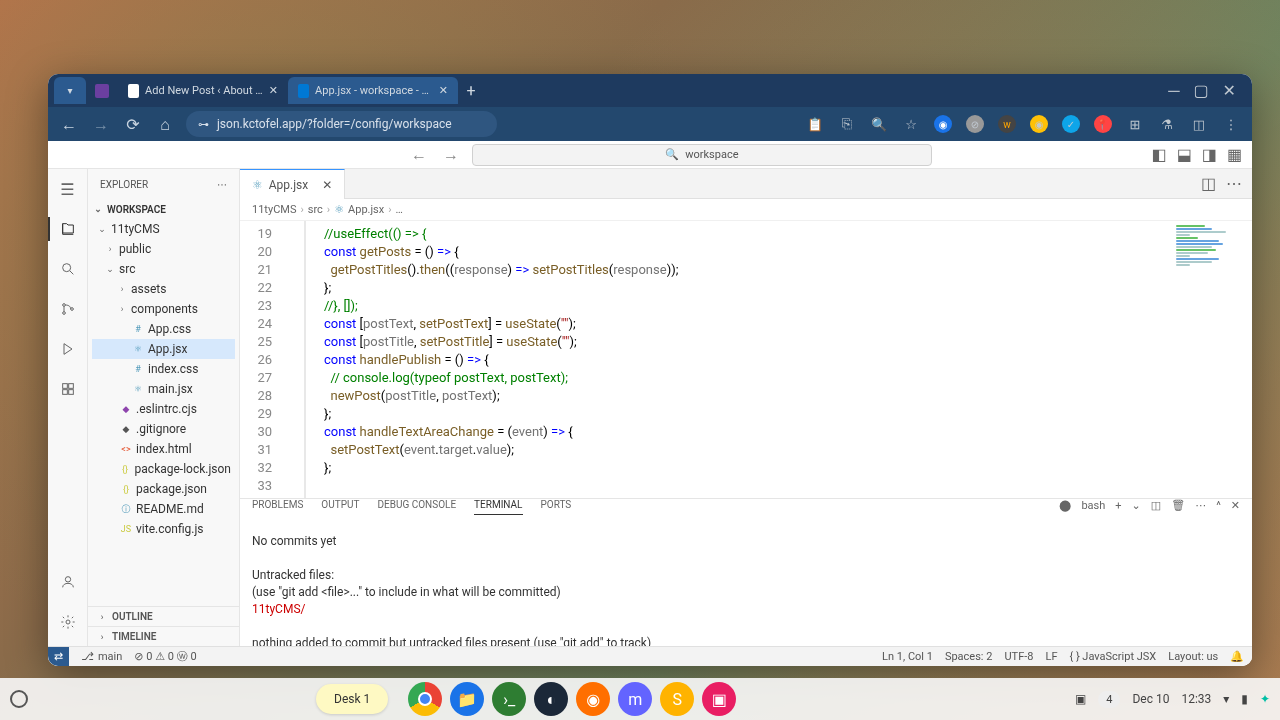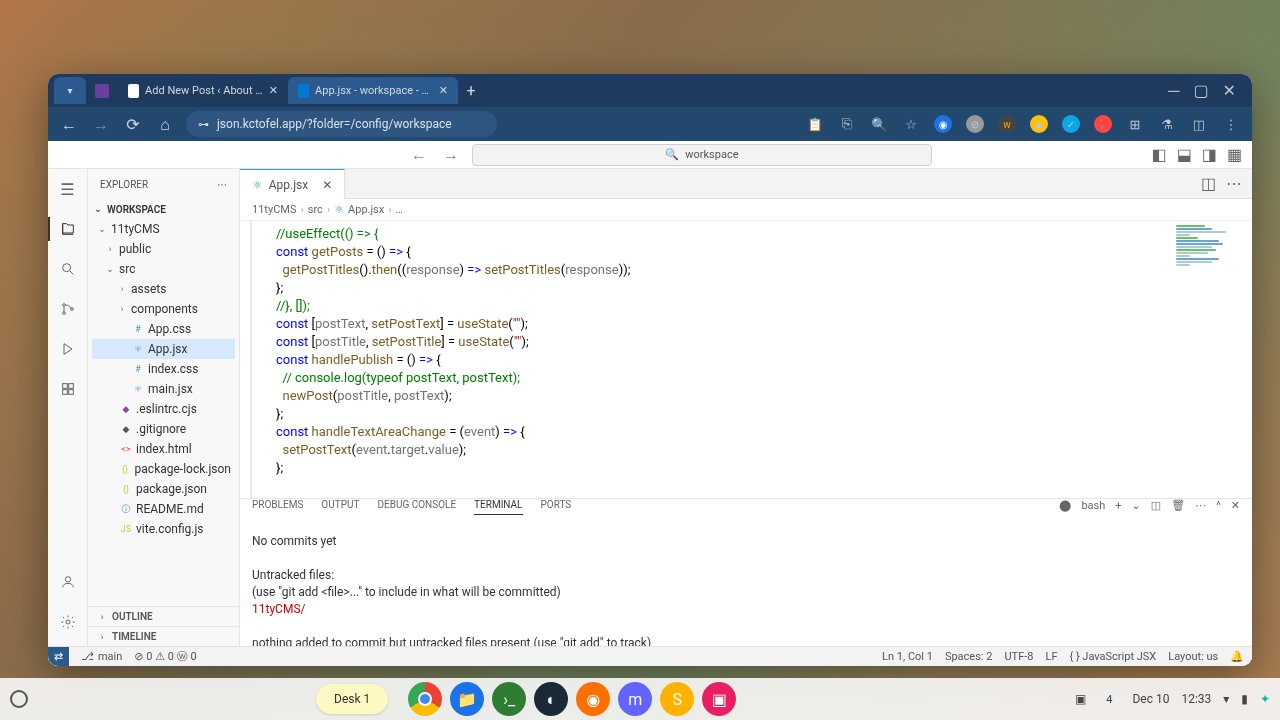--- a/index.html
+++ b/index.html
@@ -53,21 +53,21 @@
 .sidebar-collapsed { border-top: 1px solid #e5e5e5; height: 20px; display: flex; align-items: center; padding: 0 8px; color: #555; gap: 4px; font-size: 10px; font-weight: 600; }
 
 .editor-area { flex: 1; display: flex; flex-direction: column; overflow: hidden; }
 .editor-tabs { height: 30px; background: #f3f3f3; border-bottom: 1px solid #e0e0e0; display: flex; }
 .editor-tab { height: 30px; display: flex; align-items: center; padding: 0 12px; background: #fff; border-right: 1px solid #e0e0e0; font-size: 12px; color: #555; gap: 6px; border-top: 1px solid #3794ff; }
 .breadcrumbs { height: 22px; display: flex; align-items: center; padding: 0 12px; font-size: 11px; color: #666; gap: 4px; border-bottom: 1px solid #f0f0f0; }
 .bc-sep { color: #aaa; }
 .code-area { flex: 1; display: flex; font-family: Menlo, Consolas, monospace; font-size: 13px; overflow: hidden; position: relative; }
 .gutter { width: 46px; text-align: right; padding-right: 14px; color: #888; background: #fff; line-height: 18px; padding-top: 4px; }
 .gutter-line { height: 18px; }
-.code-lines { flex: 1; padding-top: 4px; line-height: 18px; padding-left: 24px; border-left: 2px solid #e8e8e8; margin-left: 10px; }
+.code-lines { flex: 1; padding-top: 4px; line-height: 18px; padding-left: 18px; border-left: 2px solid #e8e8e8; margin-left: 18px; }
 .code-line { height: 18px; white-space: pre; }
 .minimap { width: 80px; background: #fff; position: absolute; right: 0; top: 0; bottom: 0; opacity: 0.6; padding: 4px; }
 .minimap-line { height: 2px; margin-bottom: 1px; background: #7aa; border-radius: 1px; }
 
 .tk-comment { color: #008000; }
 .tk-keyword { color: #0000ff; }
 .tk-func { color: #795e26; }
 .tk-var { color: #737373; }
 .tk-str { color: #a31515; }
 
@@ -350,20 +350,37 @@
           <span>11tyCMS</span>
             <span class="bc-sep">›</span>
           <span>src</span>
             <span class="bc-sep">›</span>
           <span style="color:#519aba;">⚛</span>
           <span>App.jsx</span>
             <span class="bc-sep">›</span>
           <span>…</span>
         </div>
         <div class="code-area">
+          <div class="gutter" id="gutter">
+              <div class="gutter-line">19</div>
+              <div class="gutter-line">20</div>
+              <div class="gutter-line">21</div>
+              <div class="gutter-line">22</div>
+              <div class="gutter-line">23</div>
+              <div class="gutter-line">24</div>
+              <div class="gutter-line">25</div>
+              <div class="gutter-line">26</div>
+              <div class="gutter-line">27</div>
+              <div class="gutter-line">28</div>
+              <div class="gutter-line">29</div>
+              <div class="gutter-line">30</div>
+              <div class="gutter-line">31</div>
+              <div class="gutter-line">32</div>
+              <div class="gutter-line">33</div>
+            </div>
           <div class="code-lines" id="code-lines">
               <div class="code-line"><span class="tk-comment">//useEffect(() =&gt; {</span></div>
               <div class="code-line"><span class="tk-keyword">const</span> <span class="tk-func">getPosts</span> = () <span class="tk-keyword">=&gt;</span> {</div>
               <div class="code-line">  <span class="tk-func">getPostTitles</span>().<span class="tk-func">then</span>((<span class="tk-var">response</span>) <span class="tk-keyword">=&gt;</span> <span class="tk-func">setPostTitles</span>(<span class="tk-var">response</span>));</div>
               <div class="code-line">};</div>
               <div class="code-line"><span class="tk-comment">//}, []);</span></div>
               <div class="code-line"><span class="tk-keyword">const</span> [<span class="tk-var">postText</span>, <span class="tk-func">setPostText</span>] = <span class="tk-func">useState</span>(<span class="tk-str">""</span>);</div>
               <div class="code-line"><span class="tk-keyword">const</span> [<span class="tk-var">postTitle</span>, <span class="tk-func">setPostTitle</span>] = <span class="tk-func">useState</span>(<span class="tk-str">""</span>);</div>
               <div class="code-line"><span class="tk-keyword">const</span> <span class="tk-func">handlePublish</span> = () <span class="tk-keyword">=&gt;</span> {</div>
               <div class="code-line"><span class="tk-comment">  // console.log(typeof postText, postText);</span></div>

